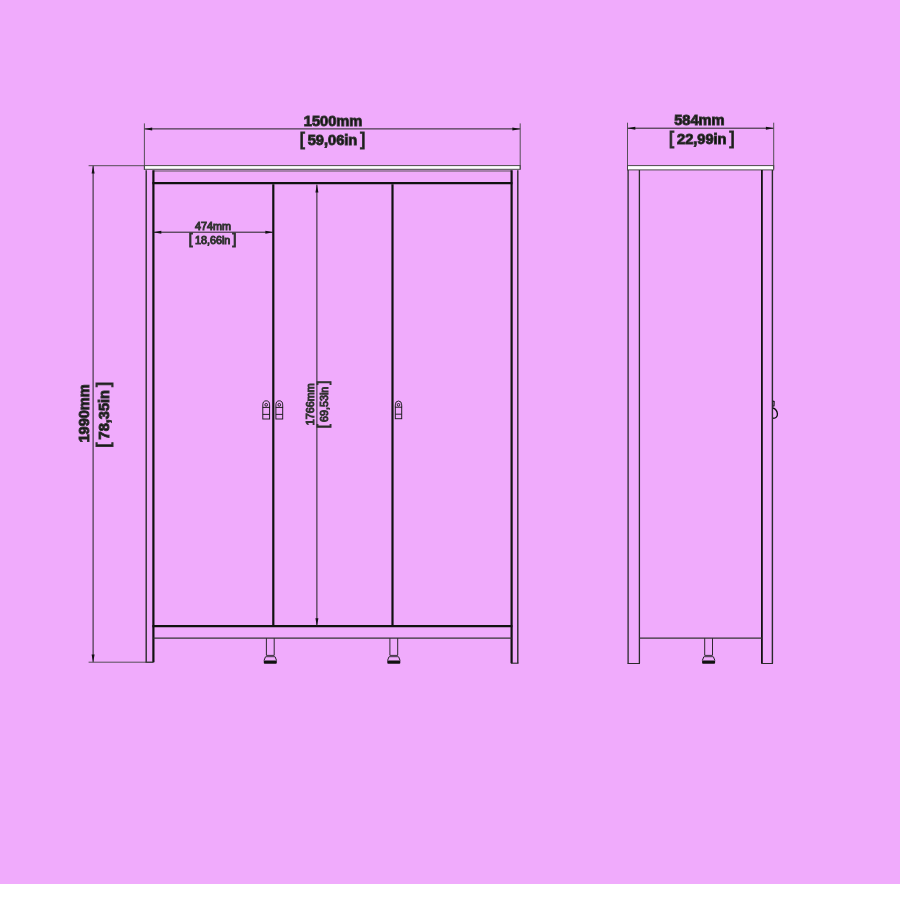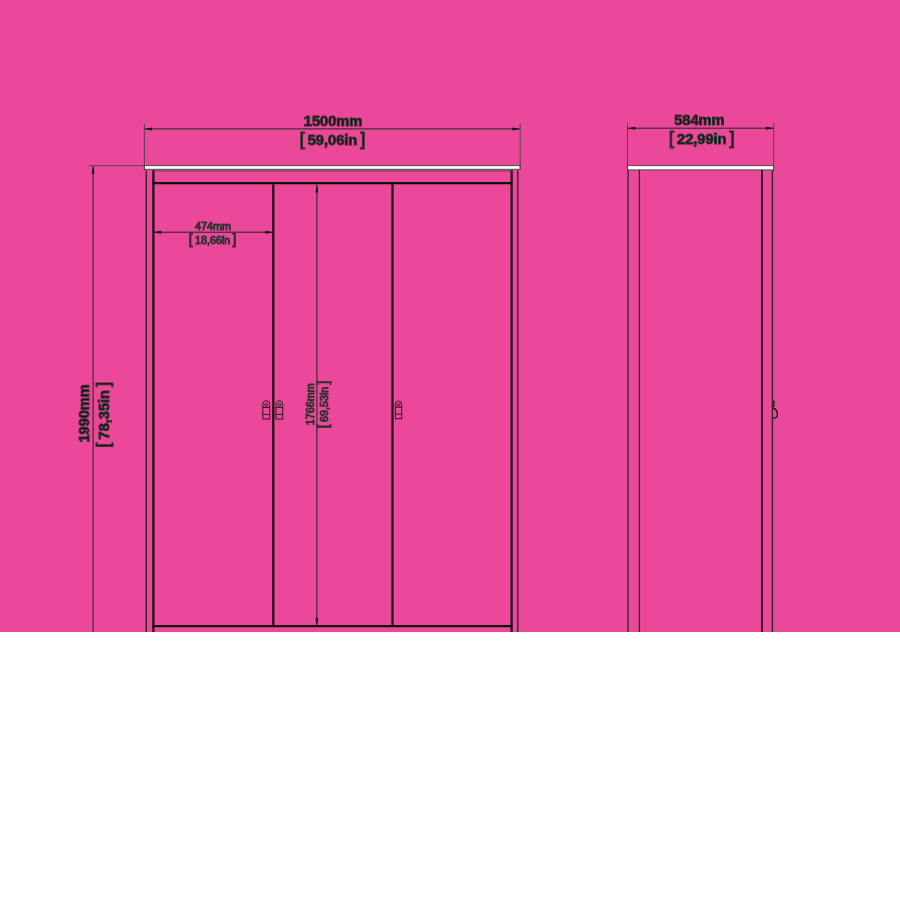--- a/index.html
+++ b/index.html
@@ -1,16 +1,16 @@
 <!DOCTYPE html>
 <html><head>
 <meta charset="utf-8">
 <style>
   html,body{margin:0;padding:0;background:#fff;}
-  .page{width:900px;height:632px;position:relative;background:#ec4899;overflow:hidden;}
+  .page{width:900px;height:884px;position:relative;background:#f0abfc;overflow:hidden;}
   svg{position:absolute;top:0;left:0;}
   text{font-family:"Liberation Sans", sans-serif;fill:#111;}
 </style>
 </head>
 <body>
 <div class="page">
 <svg width="900" height="900" viewBox="0 0 900 900">
 <g fill="none" stroke="#333" stroke-width="1">
 
 <rect x="144.4" y="165.6" width="375.8" height="3.7" stroke="#4a4a4a" stroke-width="1" fill="#fff"></rect>

